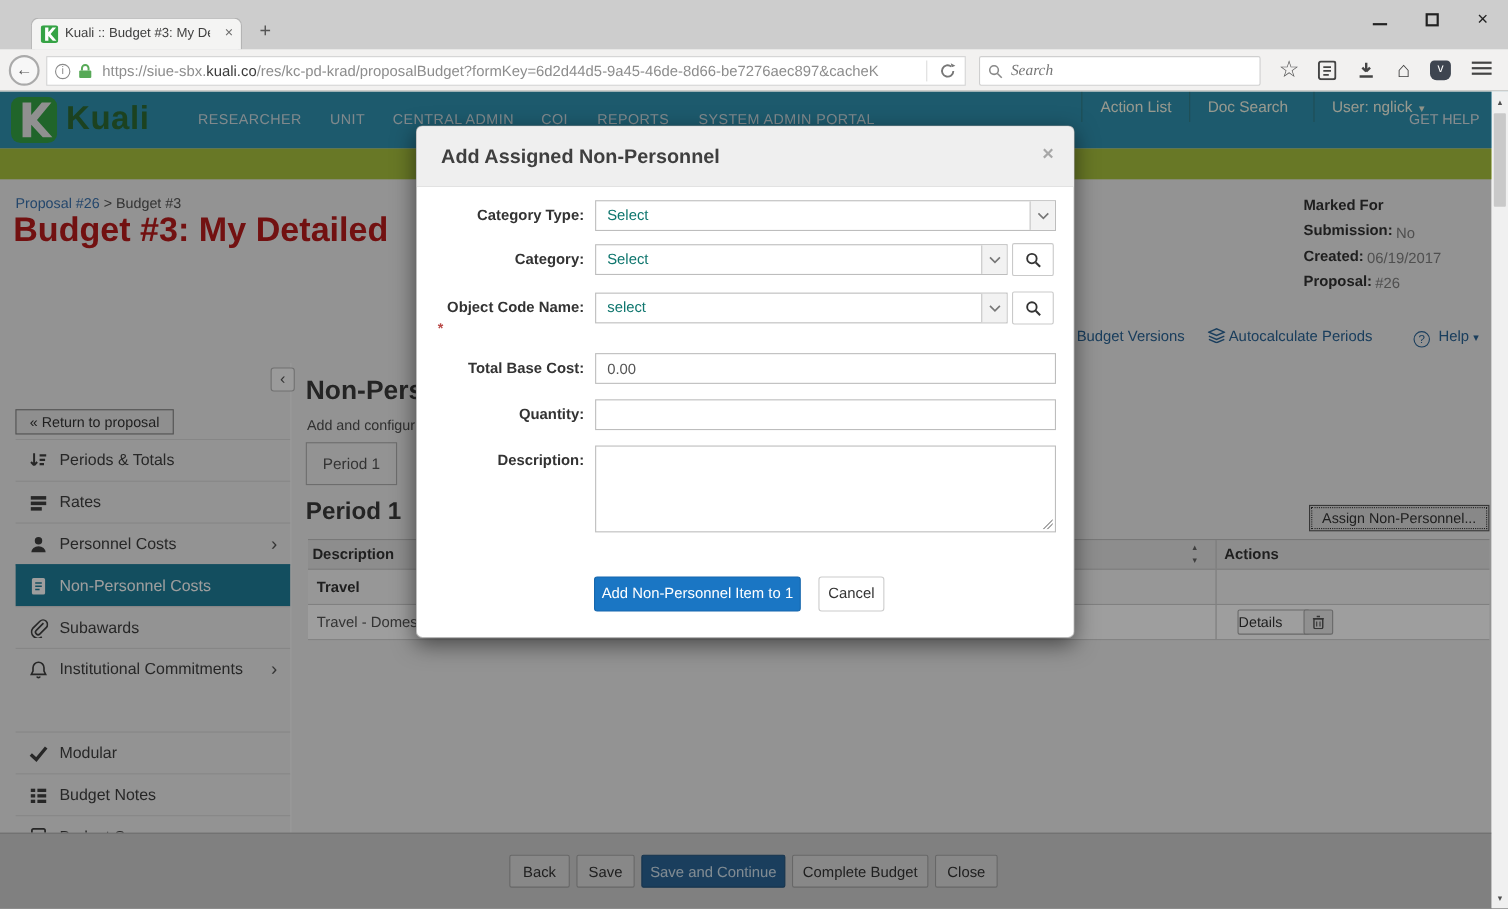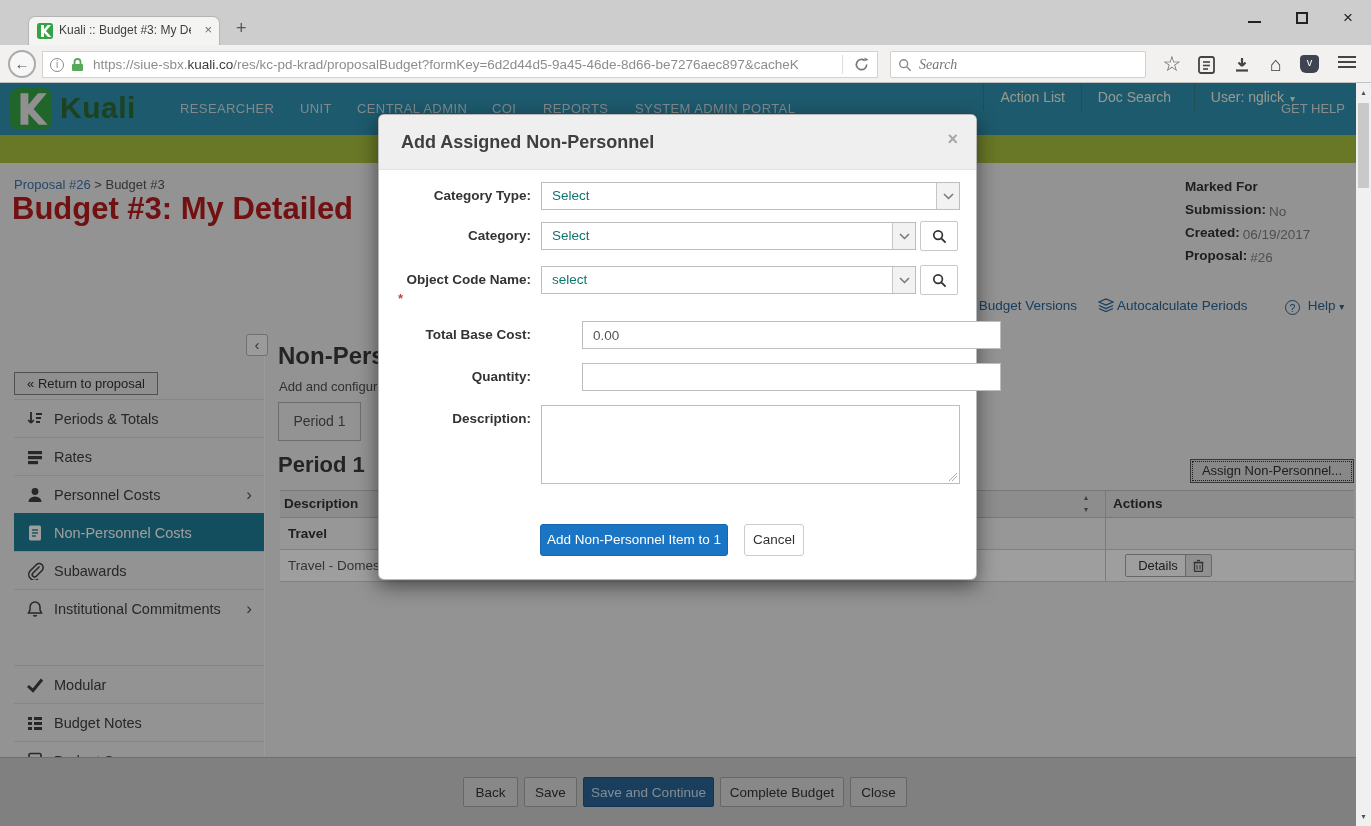--- a/index.html
+++ b/index.html
@@ -93,21 +93,21 @@
            border-top:1px solid #c2c2c2; border-bottom:1px solid #c2c2c2; }
   .th { position:absolute; top:0; line-height:26px; font-size:13.5px; font-weight:bold; color:#333; }
   .sortgl { position:absolute; left:800px; top:1px; font-size:8px; line-height:12px; color:#666; text-align:center; width:12px; cursor:pointer; }
   .coldiv { position:absolute; left:825px; top:0; height:100%; border-left:1px solid #c6c6c6; }
   .trow { left:280px; width:1074px; height:32px; border-bottom:1px solid #cfcfcf; }
   .group { top:435px; background:#f4f4f4; }
   .datarow { top:467px; background:#ffffff; }
   .cell { position:absolute; left:8px; top:0; line-height:31px; font-size:13.5px; color:#555; }
   .cell.b { font-weight:bold; color:#333; }
   .detailsbtn { position:absolute; left:845px; top:4px; width:66px; height:23px; background:#fff; border:1px solid #a8a8a8;
-                border-radius:2px; font-size:13px; color:#333; text-align:center; line-height:21px; cursor:pointer; }
+                border-radius:2px; font-size:13px; color:#333; text-align:left; line-height:21px; cursor:pointer; }
   .trashbtn { position:absolute; left:905px; top:4px; width:27px; height:23px; background:#e9e9e9; border:1px solid #a8a8a8;
               border-radius:2px; cursor:pointer; text-align:center; }
 
   
   .footer { left:0; top:674px; width:1371px; height:69px; background:#cfcfcf; border-top:1px solid #b3b3b3; }
   .fbtn { position:absolute; top:19px; height:30px; background:#dcdcdc; border:1px solid #a6a6a6; border-radius:2px;
           font-size:13.5px; color:#333; text-align:center; cursor:pointer; font-family:"Liberation Sans",sans-serif; }
   .fbtn.primary { background:#2a6496; border-color:#24547e; color:#cfe0ec; }
 
   
@@ -124,21 +124,21 @@
   .mtitle { position:absolute; left:22px; top:0; line-height:55px; font-size:18px; font-weight:600; color:#3f3f3f; }
   .mclose { position:absolute; right:18px; top:14px; font-size:18px; font-weight:bold; color:#a7a7a7; cursor:pointer; }
   .mlabel { position:absolute; left:0; width:152px; text-align:right; font-size:13.5px; font-weight:bold; color:#333; line-height:28px; }
   .mselect { position:absolute; left:162px; height:28px; background:#fff; border:1px solid #bdbdbd; cursor:pointer; }
   .mselect .val { position:absolute; left:10px; top:0; line-height:26px; font-size:13.5px; color:#0f766e; }
   .mselect .seg { position:absolute; right:0; top:0; width:23px; height:100%; background:#f2f2f2; border-left:1px solid #c6c6c6; }
   .mselect .seg svg { position:absolute; left:6px; top:10px; }
   .searchbtn { position:absolute; left:541px; width:38px; height:30px; background:#fff; border:1px solid #c9c9c9;
                border-radius:2px; cursor:pointer; text-align:center; }
   .minput { position:absolute; left:162px; width:419px; height:28px; background:#fff; border:1px solid #bdbdbd;
-            font-size:13.5px; color:#555; padding:0 10px; outline:none; font-family:"Liberation Sans",sans-serif;margin-left:41px; }
+            font-size:13.5px; color:#555; padding:0 10px; outline:none; font-family:"Liberation Sans",sans-serif; }
   .mtextarea { position:absolute; left:162px; top:290px; width:419px; height:79px; background:#fff; border:1px solid #bdbdbd; }
   .resize-grip { position:absolute; right:2px; bottom:2px; width:9px; height:9px;
                  background:
                    linear-gradient(135deg, transparent 50%, #aaa 50%, #aaa 57%, transparent 57%, transparent 70%, #aaa 70%, #aaa 77%, transparent 77%) ;
                }
   .req { position:absolute; left:19px; top:176px; font-size:13px; color:#b94a48; font-weight:bold; }
   .addbtn { position:absolute; left:161px; top:409px; width:188px; height:32px; background:#1a76c4; border:1px solid #1667ad;
             border-radius:3px; color:#fff; font-size:13.5px; text-align:center; line-height:30px; cursor:pointer; }
   .cancelbtn { position:absolute; left:365px; top:409px; width:60px; height:32px; background:#fff; border:1px solid #cccccc;
                border-radius:3px; color:#333; font-size:13.5px; text-align:center; line-height:30px; cursor:pointer; }

